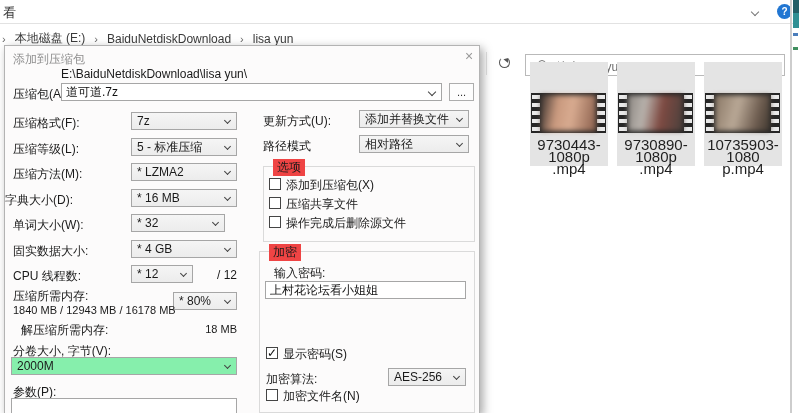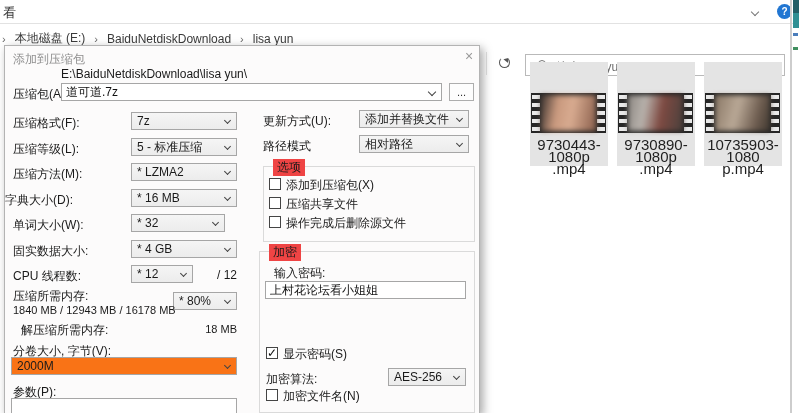--- a/index.html
+++ b/index.html
@@ -156,21 +156,21 @@
     <div class="val-right" style="left:192px;top:222px;width:40px;font-size:12px;">/ 12</div>
 
     <div class="lbl" style="left:8px;top:242px;">压缩所需内存:</div>
     <div class="combo" style="left:168px;top:246px;width:64px;"><span>* 80%</span><span class="chev"></span></div>
     <div class="lbl lbl-sm" style="left:8px;top:258px;">1840 MB / 12943 MB / 16178 MB</div>
 
     <div class="lbl" style="left:8px;top:276px;margin-left:8px;">解压缩所需内存:</div>
     <div class="val-right" style="left:150px;top:277px;width:82px;">18 MB</div>
 
     <div class="lbl" style="left:8px;top:297px;">分卷大小, 字节(V):</div>
-    <div class="combo" style="left:6px;top:311px;width:226px;background:#f97316;"><span>2000M</span><span class="chev"></span></div>
+    <div class="combo" style="left:6px;top:311px;width:226px;background:#86efac;"><span>2000M</span><span class="chev"></span></div>
 
     <div class="lbl" style="left:8px;top:338px;">参数(P):</div>
     <input class="winput" style="left: 6px; top: 352px; width: 226px; height: 40px;" value="">
 
     <div class="lbl" style="left:258px;top:67px;">更新方式(U):</div>
     <div class="combo" style="left:354px;top:64px;width:110px;"><span>添加并替换文件</span><span class="chev"></span></div>
 
     <div class="lbl" style="left:258px;top:92px;">路径模式</div>
     <div class="combo" style="left:354px;top:89px;width:110px;"><span>相对路径</span><span class="chev"></span></div>
 

